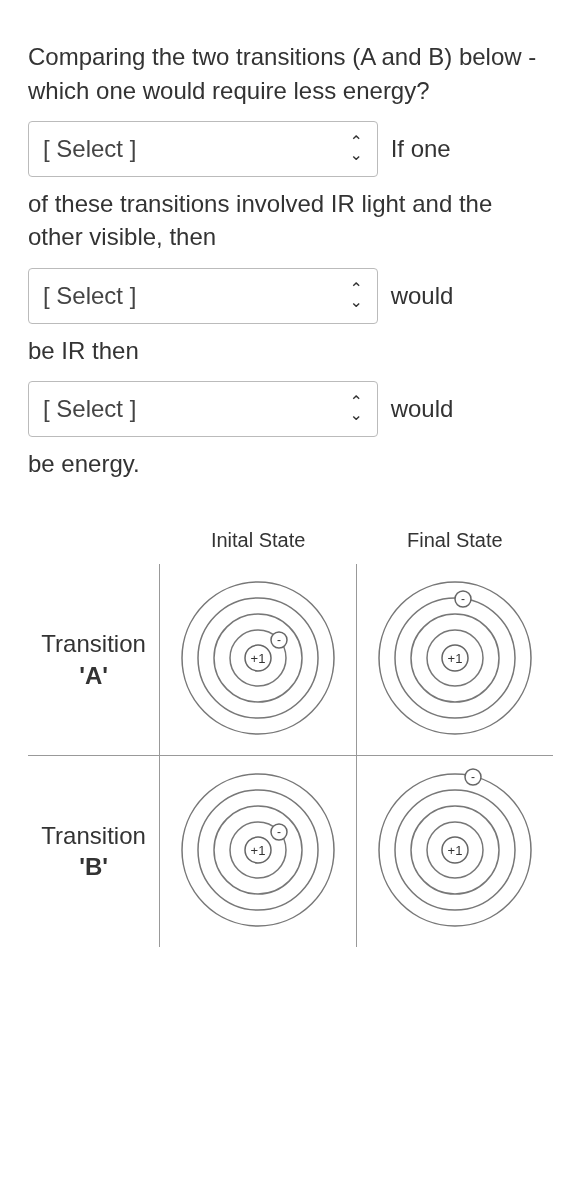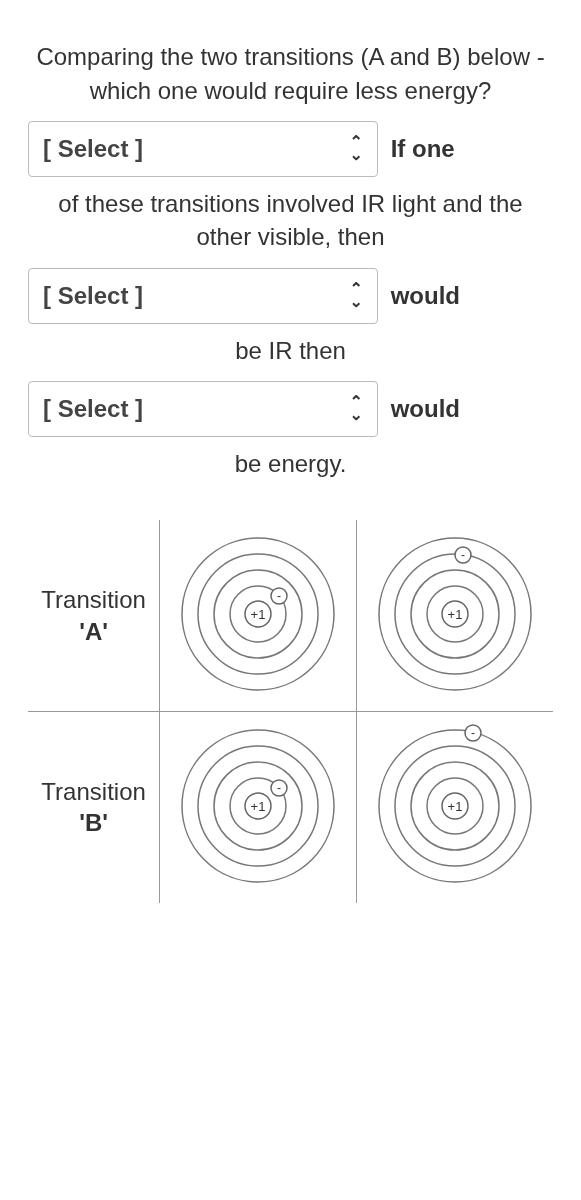--- a/index.html
+++ b/index.html
@@ -7,21 +7,20 @@
     margin: 0;
     padding: 40px 28px;
     font-family: -apple-system, BlinkMacSystemFont, "Segoe UI", Helvetica, Arial, sans-serif;
     font-size: 24px;
     color: #333;
     width: 581px;
     line-height: 1.4;
   }
   .question-text {
     margin-bottom: 10px;
-    text-align: center;
   }
   .select-box {
     display: inline-block;
     border: 1px solid #bbb;
     border-radius: 4px;
     padding: 10px 14px;
     width: 350px;
     background: #fff;
     position: relative;
     vertical-align: middle;
@@ -35,21 +34,20 @@
   .select-placeholder {
     color: #444;
   }
   .chev {
     font-size: 16px;
     line-height: 0.8;
     color: #333;
   }
   .flow-line {
     margin: 6px 0;
-    font-weight: bold;
   }
   .inline-text {
     vertical-align: middle;
   }
   .diagram-area {
     margin-top: 40px;
     width: 100%;
   }
   table.diagram {
     border-collapse: collapse;
@@ -130,20 +128,25 @@
     </span>
   </span>
   <span class="inline-text">would</span>
 </div>
 
 <div class="question-text">be energy.</div>
 
 <div class="diagram-area">
 <table class="diagram">
   <tbody>
+        <tr>
+    <th></th>
+    <th>Inital State</th>
+    <th>Final State</th>
+  </tr>
   <tr class="rowA">
     <td class="row-label">
       <span class="name">Transition</span>
       <span class="letter">'A'</span>
     </td>
     <td class="cell">
       <svg class="atom" viewBox="0 0 160 170">
         <g fill="none" stroke="#777" stroke-width="1.5">
           <circle cx="80" cy="88" r="28"></circle>
           <circle cx="80" cy="88" r="44"></circle>

